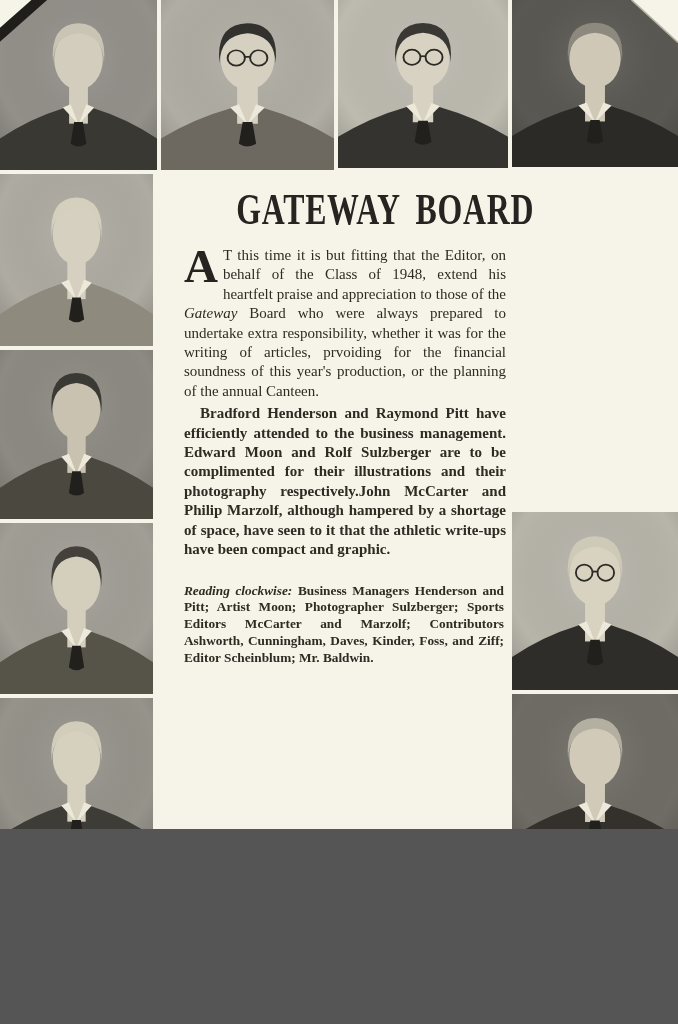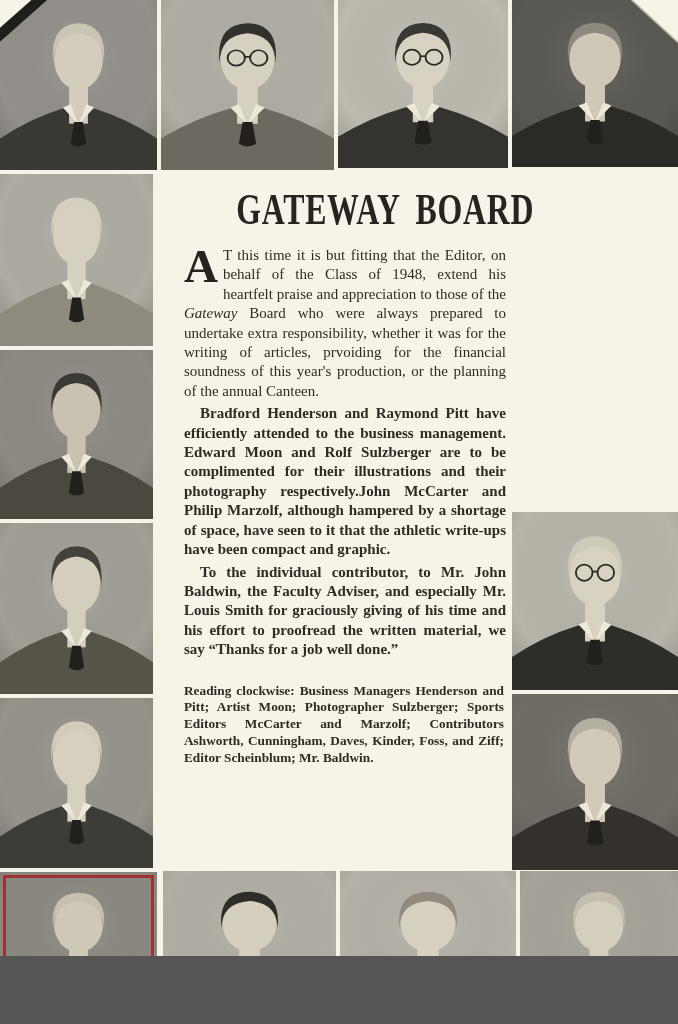--- a/index.html
+++ b/index.html
@@ -1,17 +1,17 @@
 <!DOCTYPE html>
 <html style="--hl: #9e3231;"><head>
 <meta charset="utf-8">
 <style>
   html,body{margin:0;padding:0;background:#555;}
   .sheet{
-    position:relative;width:678px;height:956px;overflow:hidden;
+    position:relative;width:678px;height:829px;overflow:hidden;
     background:#f6f3e9;
     font-family:"Liberation Serif", serif;
   }
   .photo{position:absolute;overflow:hidden;background:#999;}
   .photo svg{width:100%;height:100%;display:block;}
   
   .s-t1{left:0;top:0;width:157px;height:170px;}
   .s-t2{left:161px;top:0;width:173px;height:170px;}
   .s-t3{left:338px;top:0;width:170px;height:168px;}
   .s-t4{left:512px;top:0;width:166px;height:167px;}
@@ -53,21 +53,21 @@
   .dropcap{
     float:left;font-size:47px;line-height:37px;font-weight:bold;
     padding:2px 5px 0 0;color:#262320;
   }
   p.ind{text-indent:16px;font-weight:bold;}
   .caption{
     margin-top:23px !important;
     font-size:13.3px !important;line-height:16.9px !important;
     font-weight:bold;width:320px;
   }
-  .caption .lead{}
+  .caption .lead{font-style:italic;}
   .ital{font-style:italic;margin-top:16px;}
   .defs-holder{position:absolute;width:0;height:0;}
 </style>
 </head>
 <body>
 
 <svg class="defs-holder" aria-hidden="true">
   <defs>
     <radialGradient id="vig" cx="0.5" cy="0.35" r="0.85">
       <stop offset="0" stop-color="#ffffff" stop-opacity="0.12"></stop>
@@ -283,18 +283,17 @@
       </svg>
     </div>
 
   <div class="text-col">
     <h1 class="title"><span>GATEWAY BOARD</span></h1>
 
     <p><span class="dropcap">A</span><span>T this time it is but fitting that the Editor, on behalf of the Class of 1948, extend his heartfelt praise and appreciation to those of the </span><span class="ital">Gateway</span><span> Board who were always prepared to undertake extra responsibility, whether it was for the writing of articles, prvoiding for the financial soundness of this year's production, or the planning of the annual Canteen.</span></p>
 
     <p class="ind">Bradford Henderson and Raymond Pitt have efficiently attended to the business management. Edward Moon and Rolf Sulzberger are to be complimented for their illustrations and their photography respectively.John McCarter and Philip Marzolf, although hampered by a shortage of space, have seen to it that the athletic write-ups have been compact and graphic.</p>
 
-    <p class="ind">To the individual contributor, to Mr. John Baldwin, the Faculty Adviser, and especially Mr. Louis Smith for graciously giving of his time and his effort to proofread the written material, we say “Thanks for a job well done.”</p>
 
     <p class="caption"><span class="lead">Reading clockwise:</span><span> Business Managers Henderson and Pitt; Artist Moon; Photographer Sulzberger; Sports Editors McCarter and Marzolf; Contributors Ashworth, Cunningham, Daves, Kinder, Foss, and Ziff; Editor Scheinblum; Mr. Baldwin.</span></p>
   </div>
 
 </div>
 
 </body></html>

